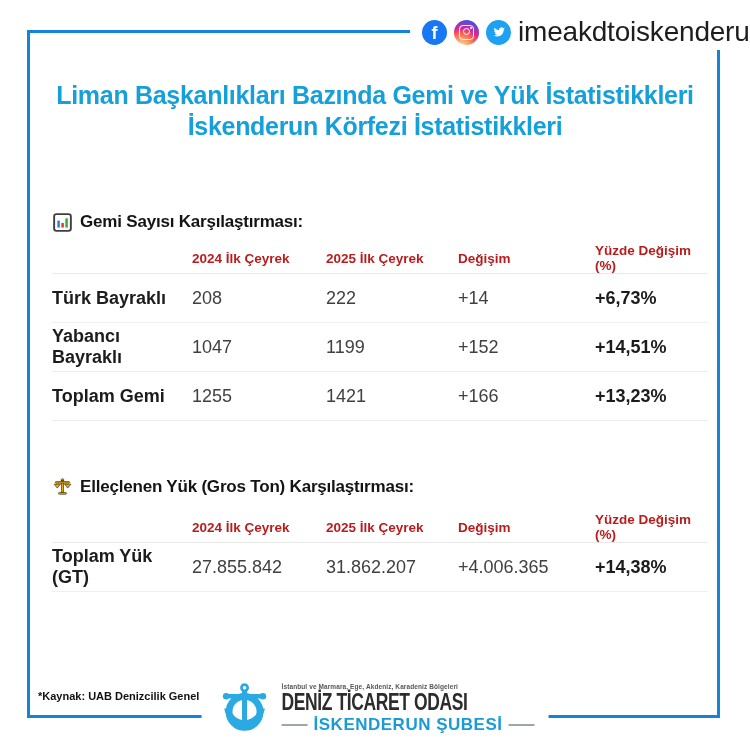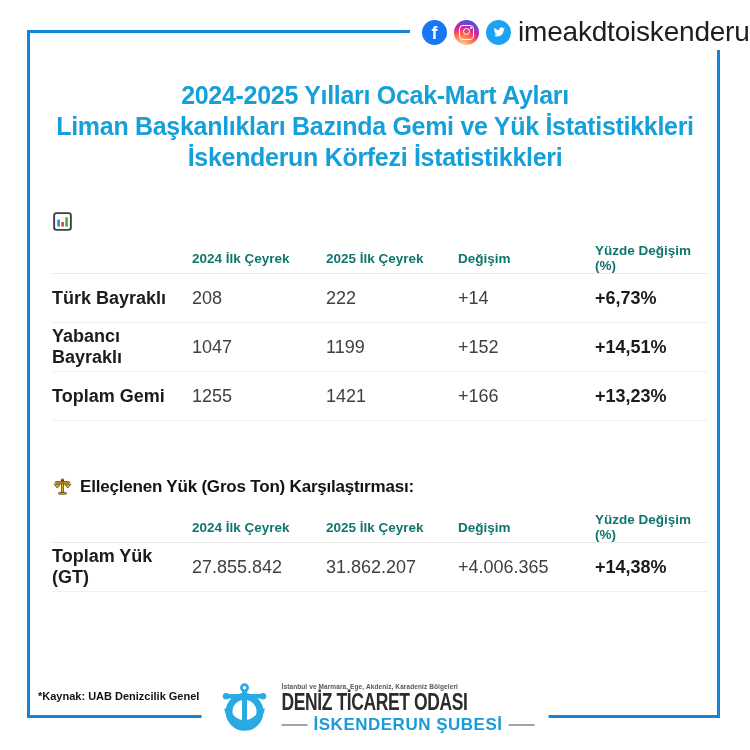--- a/index.html
+++ b/index.html
@@ -39,21 +39,21 @@
     position:absolute; left:53px; display:flex; align-items:center; gap:8px;
     font-weight:bold; font-size:17px; color:#141414; letter-spacing:-0.2px;
   }
   .sec svg { display:block; }
   
   .table { position:absolute; left:52px; width:656px; }
   .thead, .trow {
     display:grid; grid-template-columns:140px 134px 132px 137px 1fr;
     align-items:center;
   }
-  .thead { height:30px; font-weight:bold; font-size:13.5px; color:#0f766e; border-bottom:1px solid #e9e9e9; }
+  .thead { height:30px; font-weight:bold; font-size:13.5px; color:#b91c1c; border-bottom:1px solid #e9e9e9; }
   .trow { height:48px; font-size:18px; color:#404040; border-bottom:1px solid #efefef; }
   .trow .rlabel { font-weight:bold; color:#1c1c1c; }
   .trow .pct { font-weight:bold; color:#1c1c1c; }
   
   .source {
     position:absolute; left:38px; top:690px; font-weight:bold; font-size:11px; color:#111;
   }
   .logo {
     position:absolute; left:50%; top:670px; transform:translateX(-50%);
     height:78px; background:#fff; display:flex; align-items:center; gap:8px; padding:0 14px;
@@ -85,32 +85,32 @@
     </span>
     <span class="sicon tw">
       <svg width="14" height="14" viewBox="0 0 24 24">
         <path fill="#fff" d="M22 5.9c-.7.3-1.5.6-2.3.7.8-.5 1.5-1.3 1.8-2.2-.8.5-1.6.8-2.5 1a3.9 3.9 0 0 0-6.7 3.6A11.1 11.1 0 0 1 4.2 4.8a3.9 3.9 0 0 0 1.2 5.2c-.6 0-1.2-.2-1.8-.5v.1c0 1.9 1.3 3.5 3.1 3.8-.6.2-1.2.2-1.8.1.5 1.6 2 2.7 3.7 2.7A7.9 7.9 0 0 1 2.8 18a11.1 11.1 0 0 0 6 1.8c7.2 0 11.2-6 11.2-11.2v-.5c.8-.6 1.5-1.3 2-2.2z"></path>
       </svg>
     </span>
     <span class="handle">imeakdtoiskenderun</span>
   </div>
 
   <div class="title">
-    <div>2024-2025 Yılları Ocak-Mart Ayları</div>
     <div>Liman Başkanlıkları Bazında Gemi ve Yük İstatistikkleri</div>
     <div>İskenderun Körfezi İstatistikkleri</div>
   </div>
 
   <div class="sec" style="top:212px">
     <svg width="19" height="19" viewBox="0 0 20 20">
       <rect x="1.2" y="1.2" width="17.6" height="17.6" rx="2.5" fill="#fff" stroke="#3f3f3f" stroke-width="2"></rect>
       <rect x="4.6" y="8" width="2.6" height="7.3" fill="#2e7fd6"></rect>
       <rect x="8.8" y="10.5" width="2.6" height="4.8" fill="#d63b2e"></rect>
       <rect x="13" y="5.6" width="2.6" height="9.7" fill="#3ba93b"></rect>
     </svg>
+    <span>Gemi Sayısı Karşılaştırması:</span>
   </div>
 
   <div class="table" style="top:243px">
     <div class="thead">
       <div></div>
       <div>2024 İlk Çeyrek</div>
       <div>2025 İlk Çeyrek</div>
       <div>Değişim</div>
       <div>Yüzde Değişim (%)</div>
     </div>

